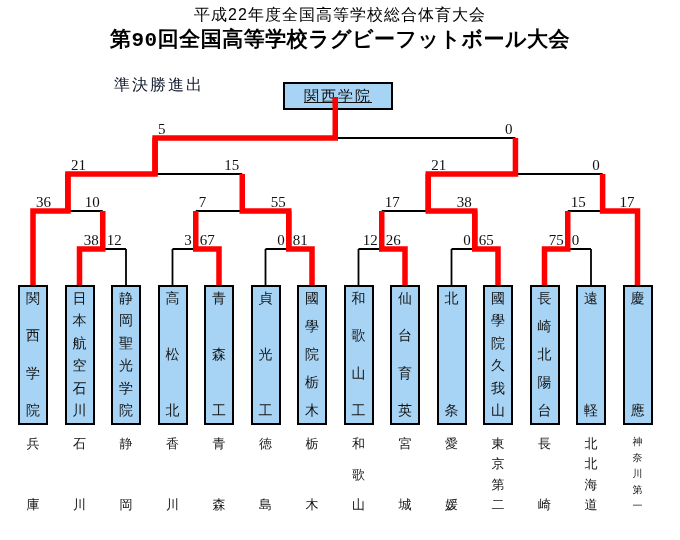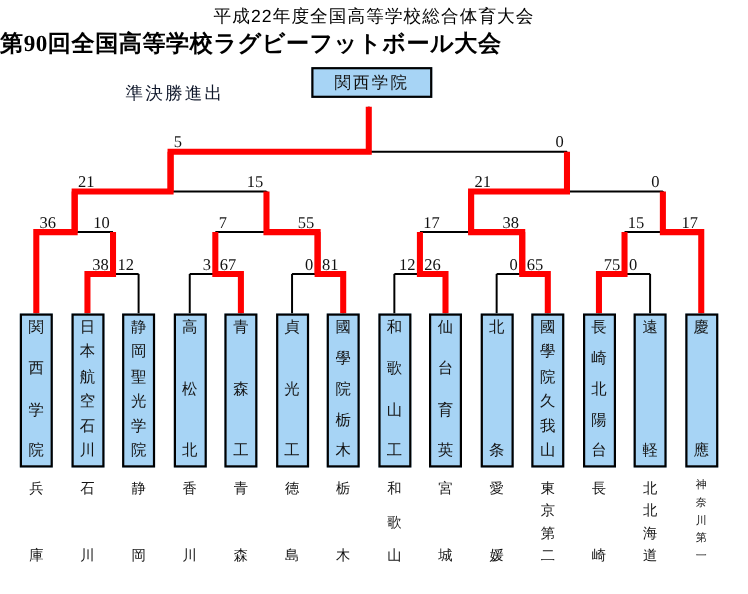--- a/index.html
+++ b/index.html
@@ -8,33 +8,33 @@
     overflow:hidden;
     font-family:"Liberation Serif","DejaVu Serif",serif;
     color:#111;
   }
   .subtitle{
     position:absolute;top:5px;left:0;width:680px;text-align:center;
     font-family:"Liberation Sans","DejaVu Sans",sans-serif;
     font-size:16px;font-weight:500;letter-spacing:1px;color:#000;
   }
   .title{
-    position:absolute;top:25px;left:0;width:680px;text-align:left;
-    font-family:Liberation Serif, serif;
+    position:absolute;top:25px;left:0;width:680px;text-align:center;
+    font-family:Liberation Mono, monospace;
     font-size:21px;font-weight:bold;letter-spacing:0.5px;color:#000;
   }
   .advance-label{
     position:absolute;top:75px;left:114px;
     font-size:16px;letter-spacing:2px;color:#0f172a;
   }
   .champion-box{
-    position:absolute;top:61px;left:283px;width:110px;height:28px;
+    position:absolute;top:82px;left:283px;width:110px;height:28px;
     box-sizing:border-box;border:2px solid #000;
     display:flex;align-items:center;justify-content:center;
-    font-size:15px;letter-spacing:2px;color:#111;
+    font-size:15px;letter-spacing:2px;color:#111;text-decoration:underline;
   }
   #lines-svg{position:absolute;top:0;left:0;}
   .team-box{
     position:absolute;box-sizing:border-box;border:2px solid #000;
     display:flex;flex-direction:column;justify-content:space-between;
     align-items:center;padding:5px 0;
   }
   .team-box span{font-size:14px;line-height:1;color:#141414;}
   .pref-label{
     position:absolute;display:flex;flex-direction:column;

